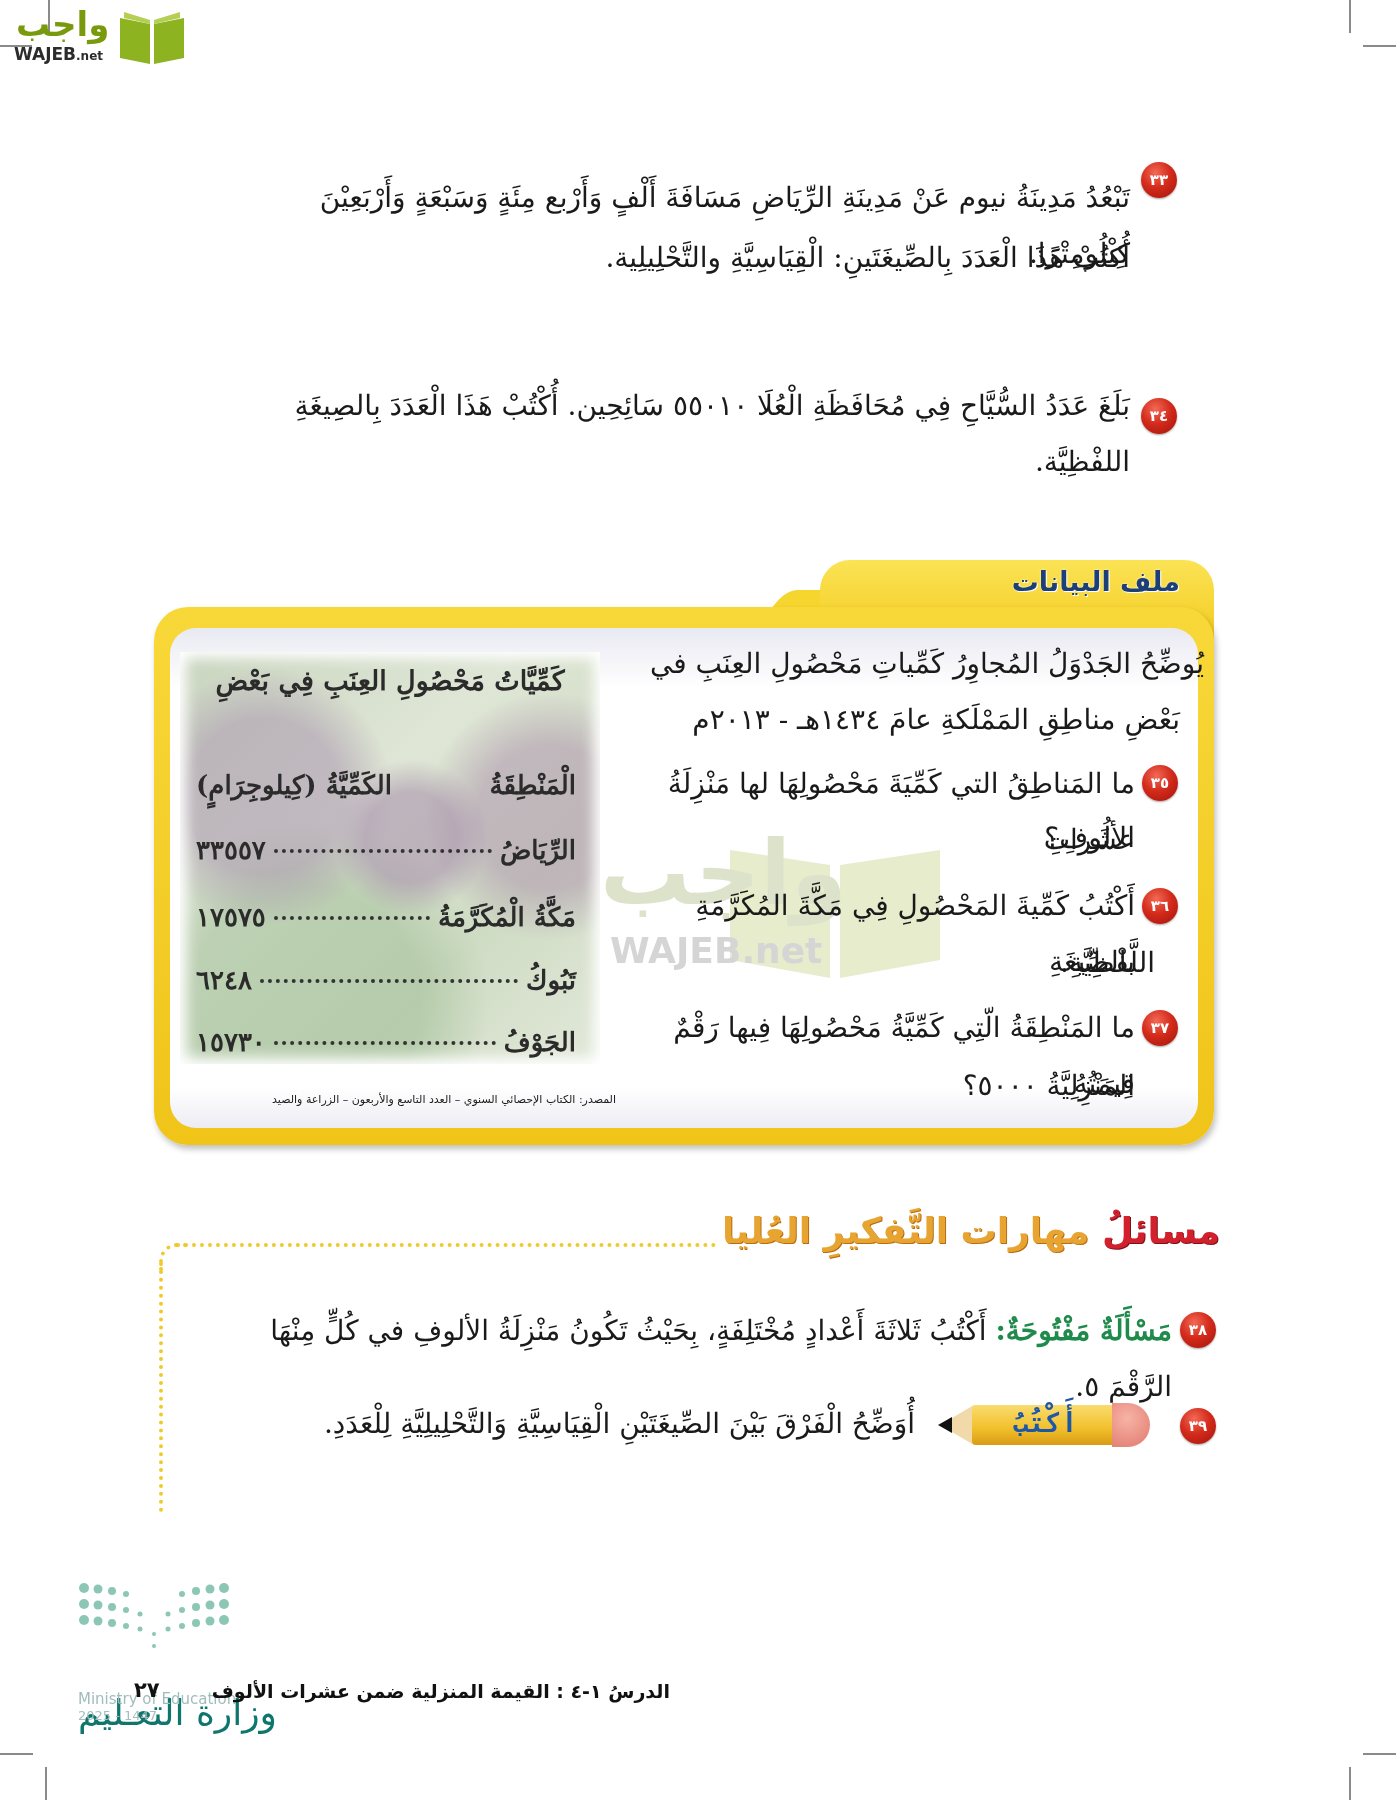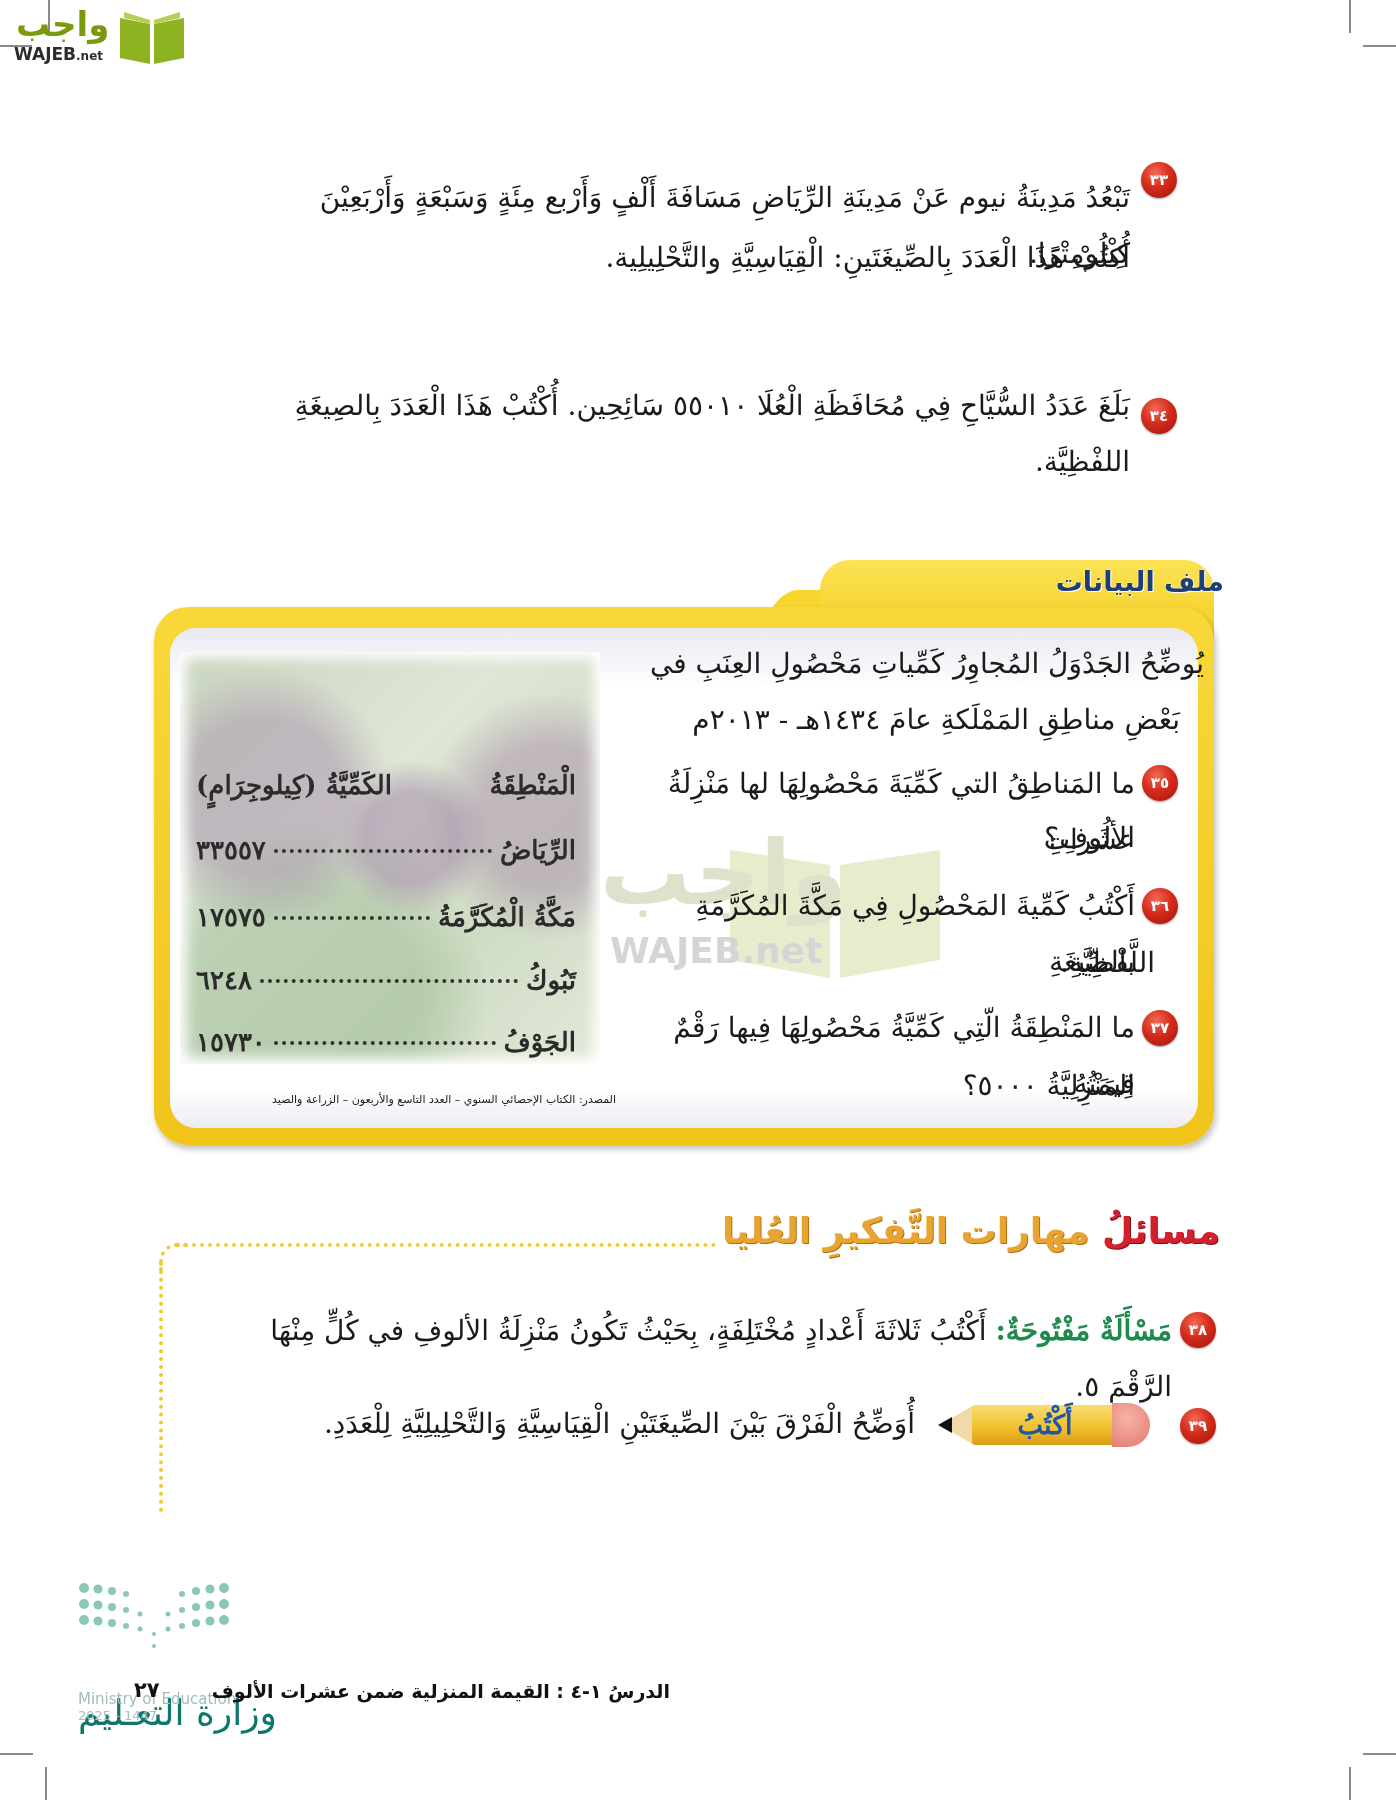--- a/index.html
+++ b/index.html
@@ -41,21 +41,21 @@
   .df-tab {
     position:absolute; left:820px; top:560px; width:394px; height:80px;
     background:linear-gradient(#fbe355, #f3cb20);
     border-radius:30px 30px 0 0;
   }
   .df-tab-slope {
     position:absolute; left:770px; top:590px; width:100px; height:40px;
     background:#f6d52e; transform:skewX(-40deg); border-radius:10px 0 0 0;
   }
   .df-title {
-    position:absolute; left:944px; top:566px; width:280px; 
+    position:absolute; left:900px; top:566px; width:280px; 
     font-family:"DejaVu Sans", sans-serif; font-weight:bold; font-size:27px;
     color:#1d3f77; direction:rtl;
     text-shadow:0 0 2px #fff, 1px 1px 0 #fff;
   }
   .df-inner {
     position:absolute; left:170px; top:628px; width:1028px; height:500px;
     background:linear-gradient(#e9e9f2 0%, #ffffff 12%, #ffffff 92%, #ececf3 100%);
     border-radius:26px;
   }
   .grape-box {
@@ -87,21 +87,21 @@
   .hots-dots-v { position:absolute; left:159px; top:1262px; width:0; height:250px; border-left:4px dotted #f0ca2a; }
   .hots-corner { position:absolute; left:159px; top:1243px; width:24px; height:24px; border-left:4px dotted #f0ca2a; border-top:4px dotted #f0ca2a; border-radius:18px 0 0 0; }
   .open-q { color:#1f8a4c; font-weight:bold; }
 
   
   .pencil { position:absolute; left:930px; top:1403px; width:220px; height:44px; }
   .pencil-body { position:absolute; left:42px; top:2px; width:146px; height:40px; background:linear-gradient(#f9dc6f, #f1bf2a 60%, #d89b16); border-radius:4px; }
   .pencil-tip { position:absolute; left:10px; top:2px; width:0; height:0; border-top:20px solid transparent; border-bottom:20px solid transparent; border-right:34px solid #f1d9a9; }
   .pencil-lead { position:absolute; left:8px; top:14px; width:0; height:0; border-top:8px solid transparent; border-bottom:8px solid transparent; border-right:14px solid #111; }
   .pencil-eraser { position:absolute; left:182px; top:0; width:38px; height:44px; border-radius:0 22px 22px 0; background:radial-gradient(circle at 40% 35%, #f7b3a6, #e0796d); }
-  .pencil-label { position:absolute; left:50px; top:0; width:130px; text-align:center; font-family:Liberation Serif, serif; font-weight:bold; font-size:27px; color:#1c57a8; direction:rtl; line-height:44px; }
+  .pencil-label { position:absolute; left:50px; top:0; width:130px; text-align:center; font-family:Liberation Mono, monospace; font-weight:bold; font-size:27px; color:#1c57a8; direction:rtl; line-height:44px; }
 
   
   .moe-dots { position:absolute; left:78px; top:1582px; width:170px; height:70px; }
   .moe-ar { position:absolute; left:78px; top:1648px; font-family:"DejaVu Sans", sans-serif; font-size:36px; color:#0f766e; direction:rtl;margin-top:44px; }
   .moe-en { position:absolute; left:78px; top:1690px; font-family:"DejaVu Sans", sans-serif; font-size:15px; color:#9fbdbb; }
   .moe-year { position:absolute; left:78px; top:1708px; font-family:"DejaVu Sans", sans-serif; font-size:13px; color:#a6bebd; }
   .footer-lesson { position:absolute; left:150px; top:1680px; width:520px; text-align:right; direction:rtl; font-family:"DejaVu Sans", sans-serif; font-weight:bold; font-size:19px; color:#111; }
   .page-num { position:absolute; left:134px; top:1678px; font-family:"DejaVu Sans", sans-serif; font-weight:bold; font-size:21px; color:#111; }
 </style>
 </head>
@@ -135,20 +135,21 @@
 <div class="abs qtext" style="left:250px;top:378px;width:880px;">بَلَغَ عَدَدُ السُّيَّاحِ فِي مُحَافَظَةِ الْعُلَا ٥٥٠١٠ سَائِحِين. أُكْتُبْ هَذَا الْعَدَدَ بِالصِيغَةِ اللفْظِيَّة.</div>
 
 <div class="df-tab-slope"></div>
 <div class="df-tab"></div>
 <div class="df-outer"></div>
 <div class="df-title">ملف البيانات</div>
 <div class="df-inner"></div>
 
 <div class="grape-box"></div>
 <div class="grape-title">
+  <div>كَمِّيَّاتُ مَحْصُولِ العِنَبِ فِي بَعْضِ</div>
 </div>
 <div class="grape-head">
   <span>الْمَنْطِقَةُ</span>
   <span>الكَمِّيَّةُ (كِيلوجِرَامٍ)</span>
 </div>
 <div class="grape-row" style="top:835px;">
   <span>الرِّيَاضُ</span>
     <span class="dots"></span>
     <span>٣٣٥٥٧</span>
 </div>

